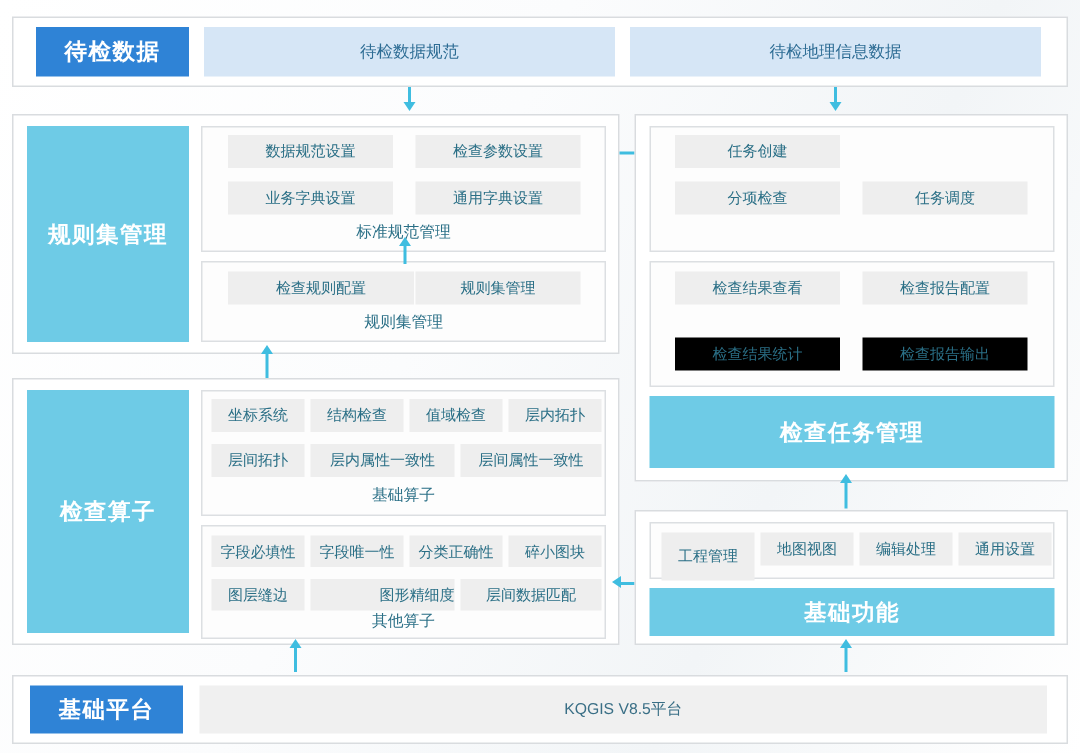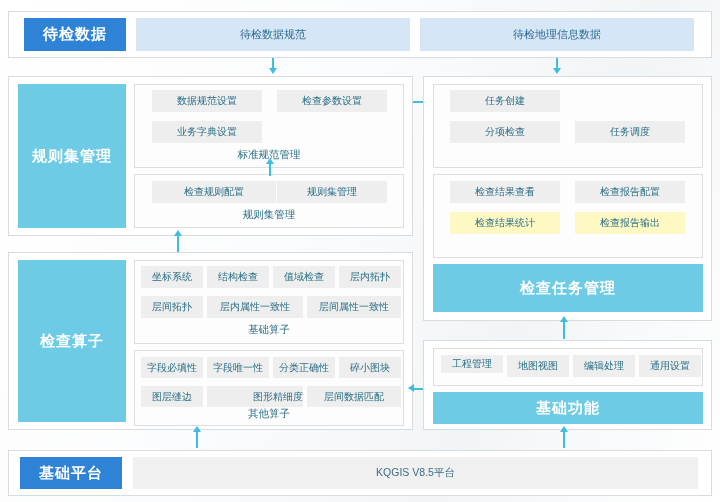--- a/index.html
+++ b/index.html
@@ -33,21 +33,21 @@
   }
   .chip{
     position:absolute;
     background:#eeeeee;
     color:#2a6f86;
     display:flex;align-items:center;justify-content:center;
     font-size:10px;
     box-sizing:border-box;
     white-space:nowrap;
   }
-  .chip.hl{background:#fef9c3;}
+  .chip.hl{background:#000000;margin-top:13px;}
   .group-title{
     position:absolute;
     display:flex;align-items:center;justify-content:center;
     font-size:10.5px;font-weight:normal;color:#2a6f86;
     white-space:nowrap;
   }
   .cat{
     position:absolute;
     background:#6ecbe6;
     color:#ffffff;
@@ -112,20 +112,21 @@
   <div class="head down" style="left:553px;top:68px;"></div>
 
   <div class="panel" style="left:8px;top:76px;width:405px;height:160px;"></div>
 
   <div class="cat" style="left:18px;top:84px;width:108px;height:144px;">规则集管理</div>
 
   <div class="inner-box" style="left:134px;top:84px;width:270px;height:84px;"></div>
   <div class="chip" style="left:152px;top:90px;width:110px;height:22px;">数据规范设置</div>
   <div class="chip" style="left:277px;top:90px;width:110px;height:22px;">检查参数设置</div>
   <div class="chip" style="left:152px;top:121px;width:110px;height:22px;">业务字典设置</div>
+  <div class="chip" style="left:277px;top:121px;width:110px;height:22px;">通用字典设置</div>
   <div class="group-title" style="left:134px;top:146px;width:270px;height:18px;">标准规范管理</div>
 
   <div class="inner-box" style="left:134px;top:174px;width:270px;height:54px;"></div>
   <div class="chip" style="left:152px;top:181px;width:124px;height:22px;">检查规则配置</div>
   <div class="chip" style="left:277px;top:181px;width:110px;height:22px;">规则集管理</div>
   <div class="group-title" style="left:134px;top:206px;width:270px;height:18px;">规则集管理</div>
 
   <div class="arrow-v" style="left:269px;top:164px;height:12px;"></div>
   <div class="head up" style="left:266px;top:158px;"></div>
 
@@ -174,21 +175,21 @@
 
   <div class="arrow-v" style="left:177px;top:236px;height:16px;"></div>
   <div class="head up" style="left:174px;top:230px;"></div>
 
   <div class="arrow-h" style="left:413px;top:388px;width:16px;"></div>
   <div class="head left" style="left:408px;top:384px;"></div>
 
   <div class="panel" style="left:423px;top:340px;width:289px;height:90px;"></div>
 
   <div class="inner-box" style="left:433px;top:348px;width:270px;height:38px;"></div>
-  <div class="chip" style="left:441px;top:355px;width:62px;height:18px;">工程管理</div>
+  <div class="chip" style="left:441px;top:355px;width:62px;height:32px;">工程管理</div>
   <div class="chip" style="left:507px;top:355px;width:62px;height:22px;">地图视图</div>
   <div class="chip" style="left:573px;top:355px;width:62px;height:22px;">编辑处理</div>
   <div class="chip" style="left:639px;top:355px;width:62px;height:22px;">通用设置</div>
 
   <div class="wide-bar" style="left:433px;top:392px;width:270px;height:32px;">基础功能</div>
 
   <div class="arrow-v" style="left:563px;top:322px;height:17px;"></div>
   <div class="head up" style="left:560px;top:316px;"></div>
 
   <div class="arrow-v" style="left:196px;top:432px;height:16px;"></div>

